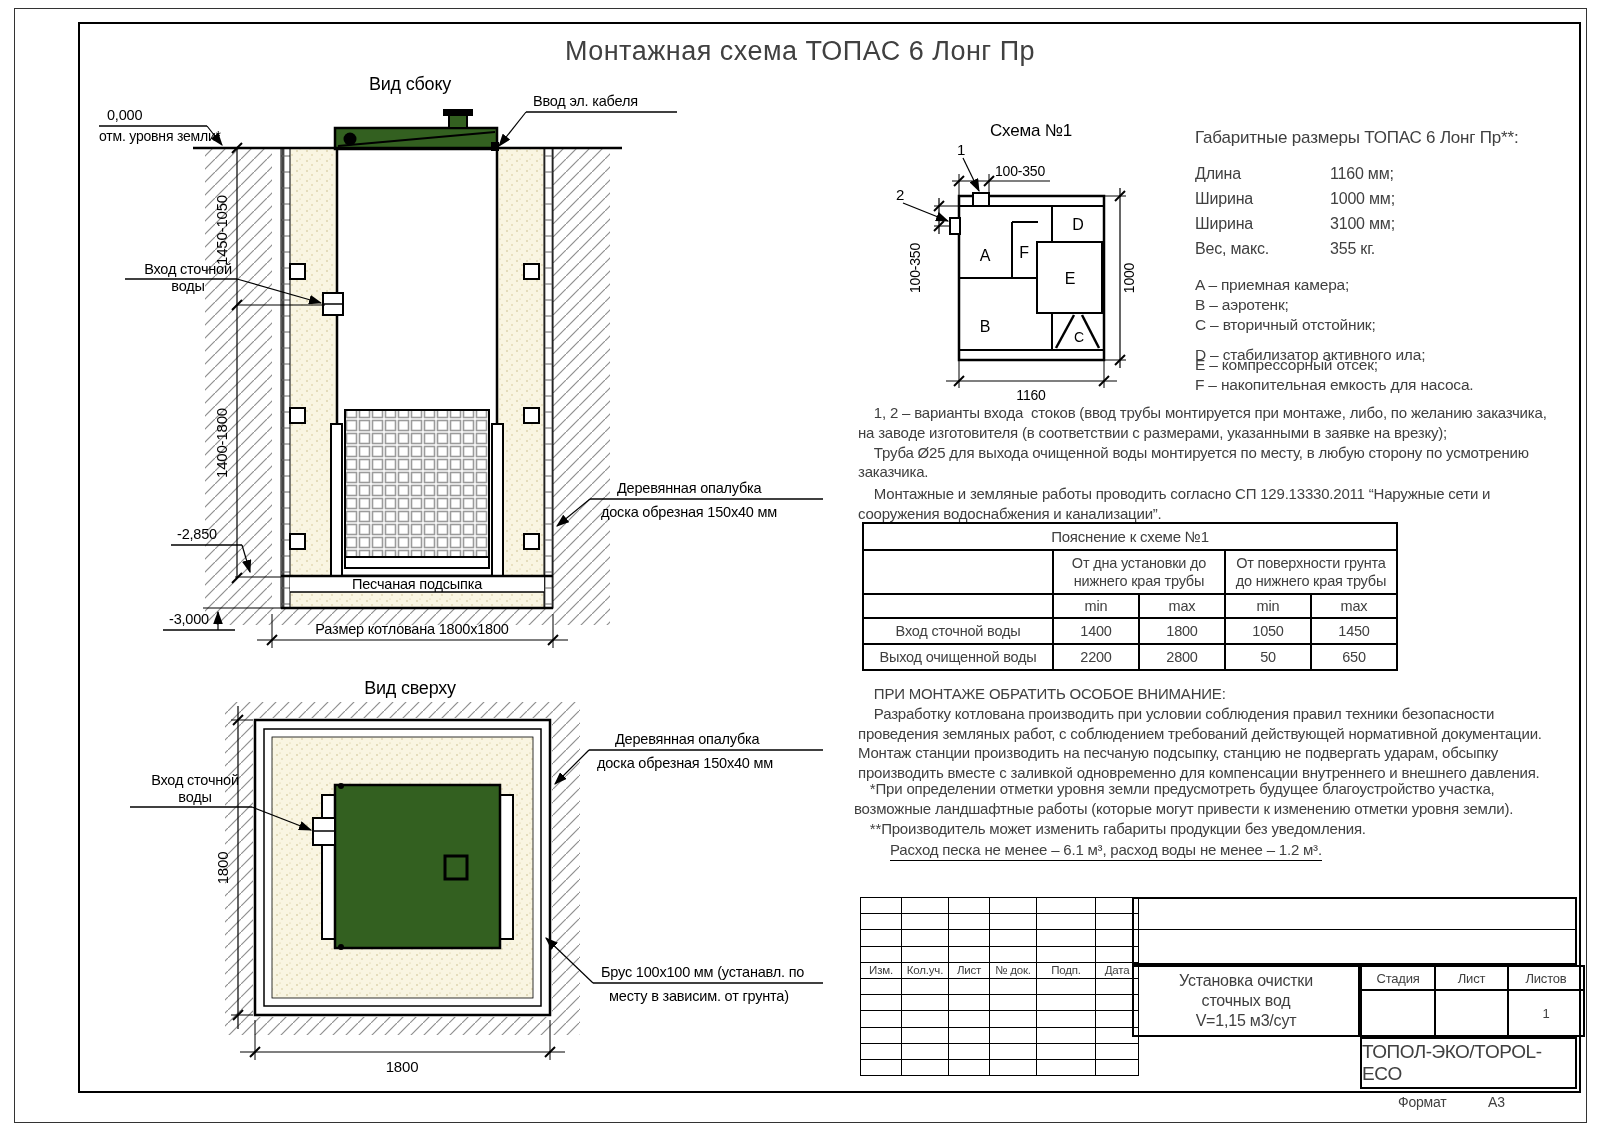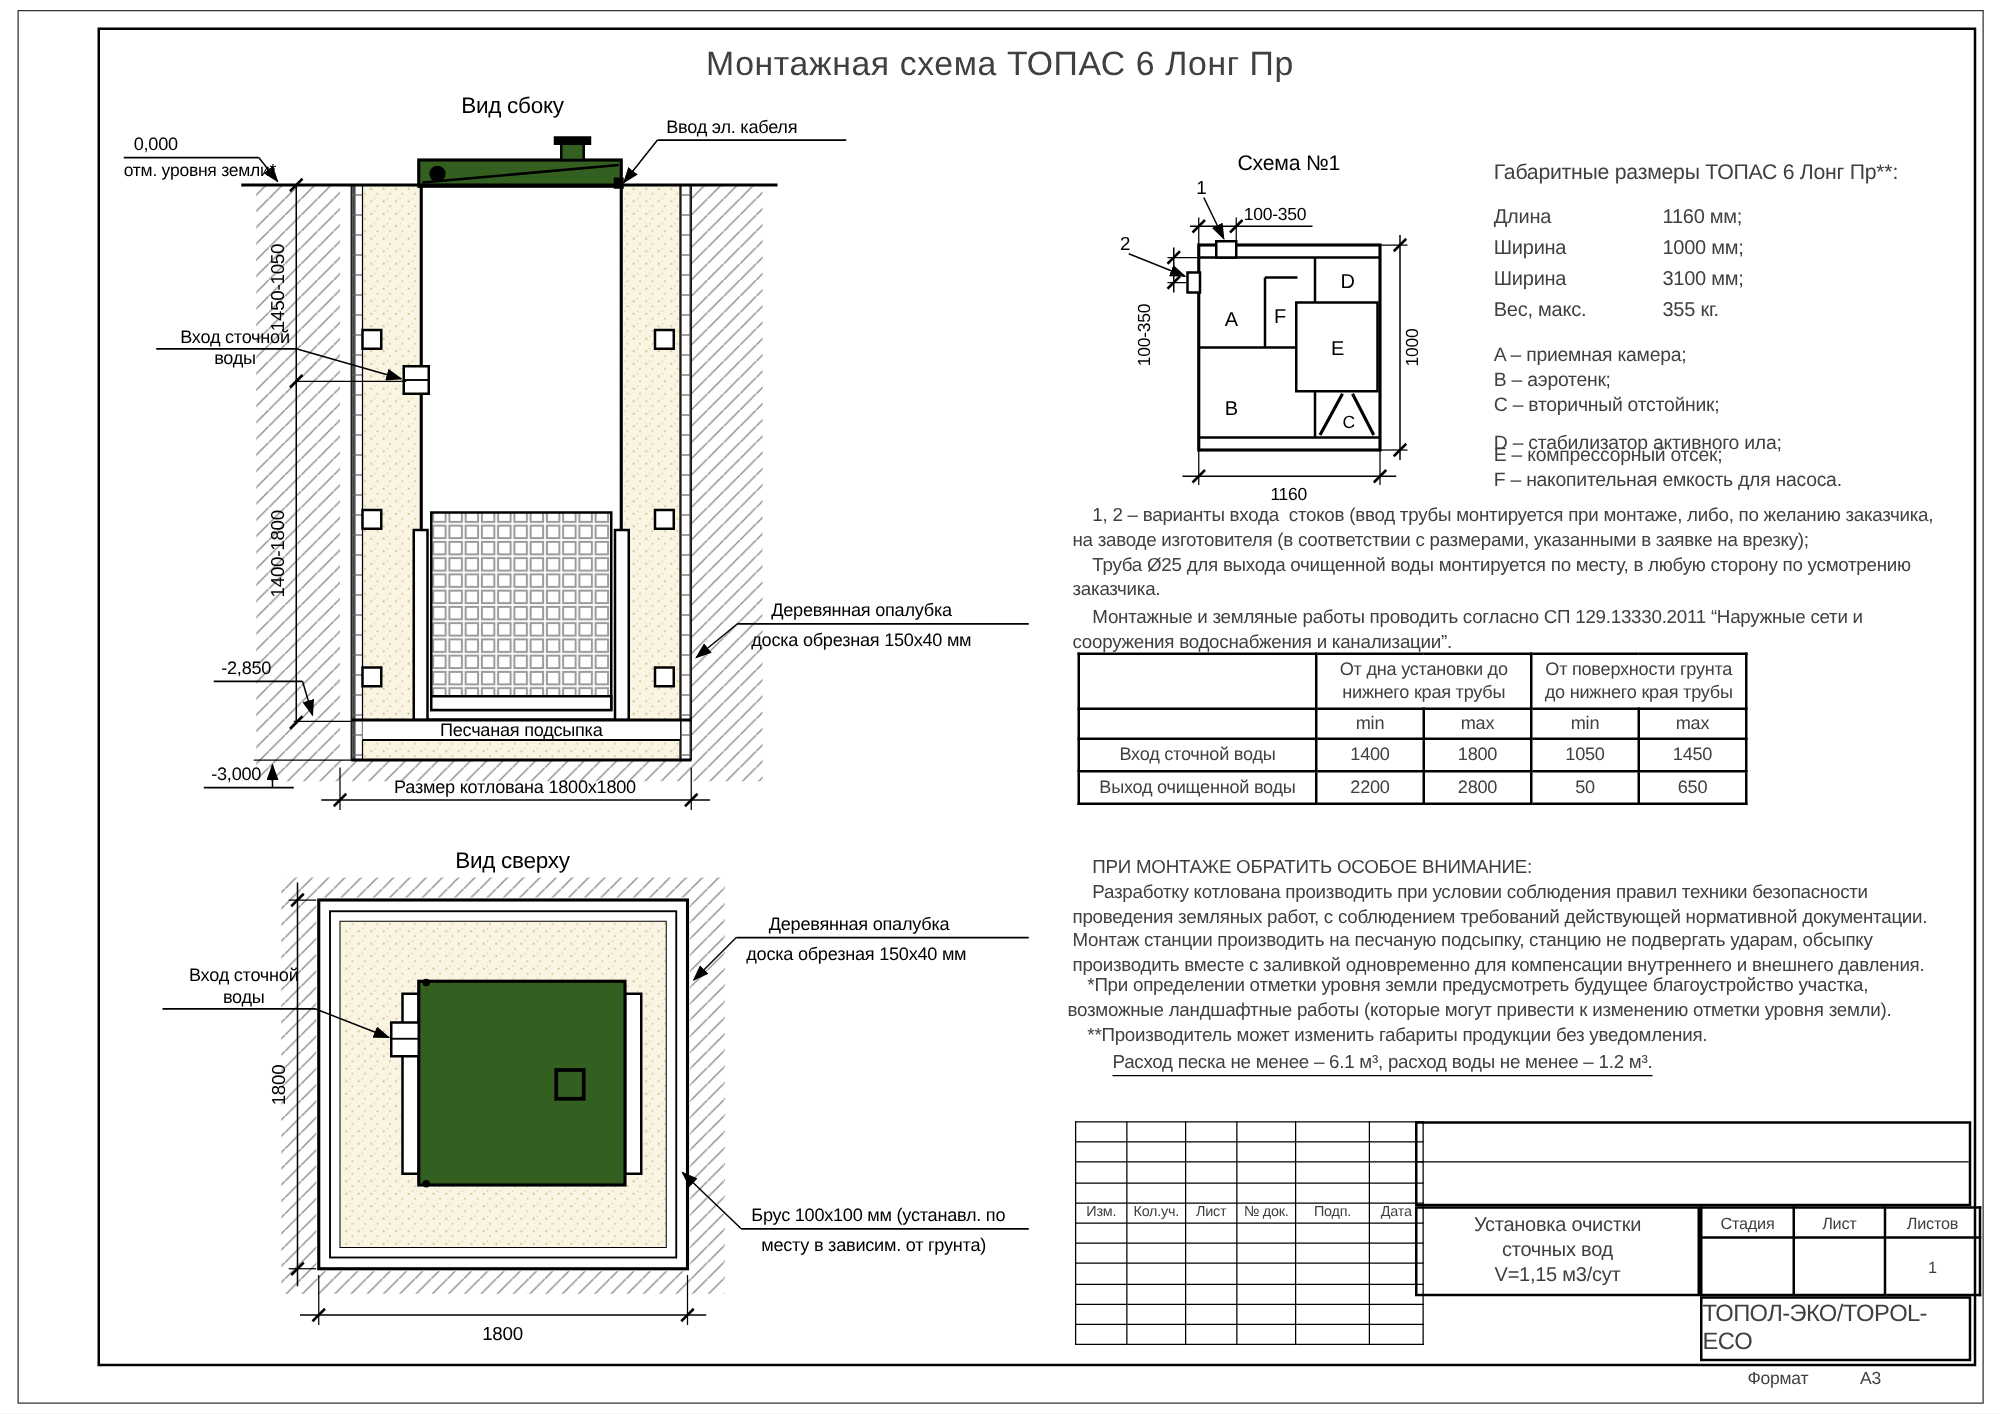--- a/index.html
+++ b/index.html
@@ -277,20 +277,23 @@
   <div class="abs legend-line" style="left:1195px;top:336px;margin-top:10px;">D – стабилизатор активного ила;</div>
   <div class="abs legend-line" style="left:1195px;top:356px;">E – компрессорный отсек;</div>
   <div class="abs legend-line" style="left:1195px;top:376px;">F – накопительная емкость для насоса.</div>
 
   <div class="abs para" style="left:858px;top:403px;width:692px;">&nbsp;&nbsp;&nbsp;&nbsp;1, 2 – варианты входа  стоков (ввод трубы монтируется при монтаже, либо, по желанию заказчика, на заводе изготовителя (в соответствии с размерами, указанными в заявке на врезку);
 &nbsp;&nbsp;&nbsp;&nbsp;Труба Ø25 для выхода очищенной воды монтируется по месту, в любую сторону по усмотрению заказчика.</div>
   <div class="abs para" style="left:858px;top:484px;width:692px;">&nbsp;&nbsp;&nbsp;&nbsp;Монтажные и земляные работы проводить согласно СП 129.13330.2011 “Наружные сети и сооружения водоснабжения и канализации”.</div>
 
   <table class="abs" id="schema-table">
     <tbody>
+        <tr>
+          <td class="cap" colspan="5">Пояснение к схеме №1</td>
+        </tr>
     <tr>
       <td class="grp" style="width:180px;"></td>
       <td class="grp" colspan="2" style="width:152px;">От дна установки до нижнего края трубы</td>
       <td class="grp" colspan="2" style="width:152px;">От поверхности грунта до нижнего края трубы</td>
     </tr>
     <tr>
       <td class="mm"></td>
       <td class="mm" style="width:76px;">min</td>
       <td class="mm" style="width:76px;">max</td>
       <td class="mm" style="width:76px;">min</td>

